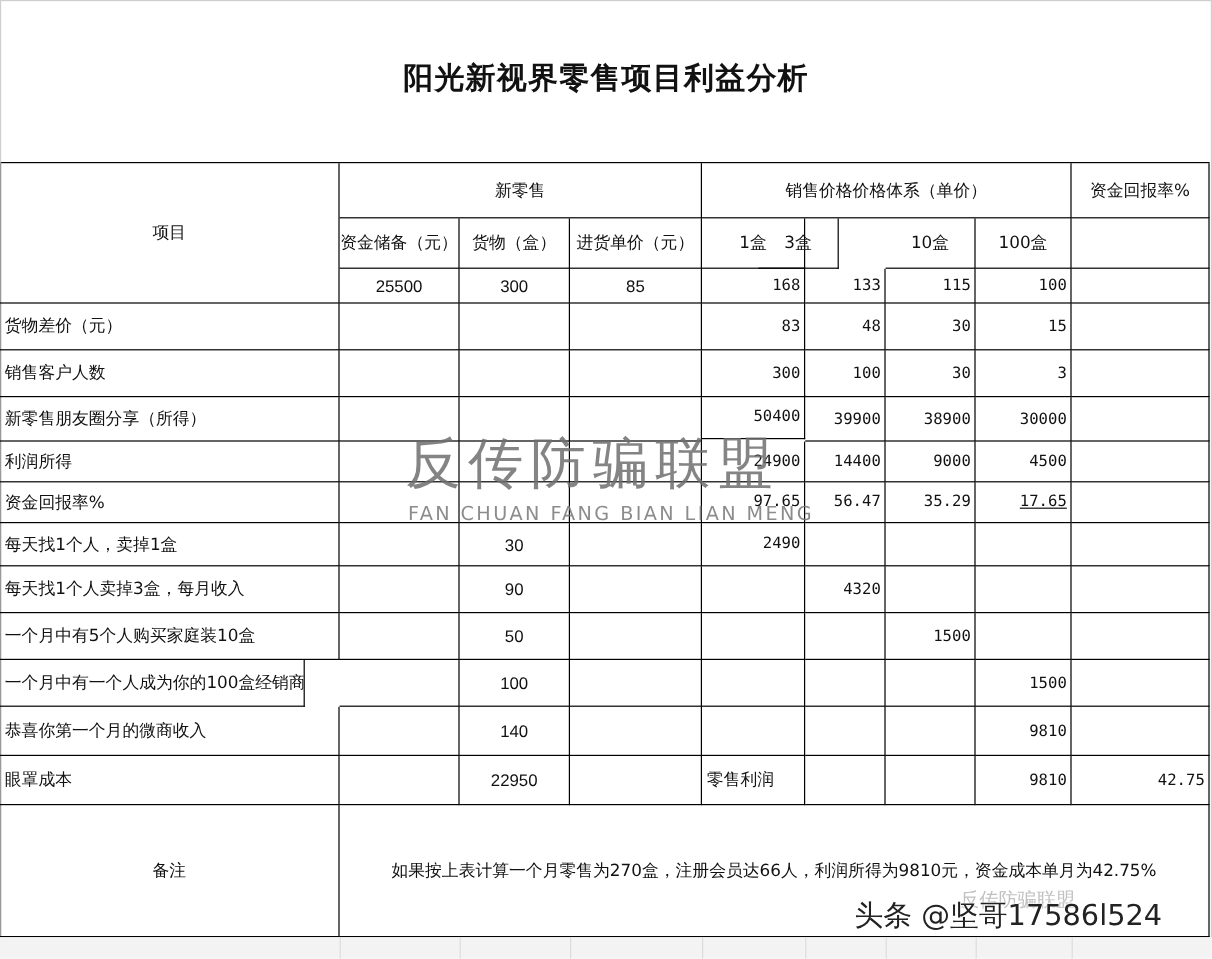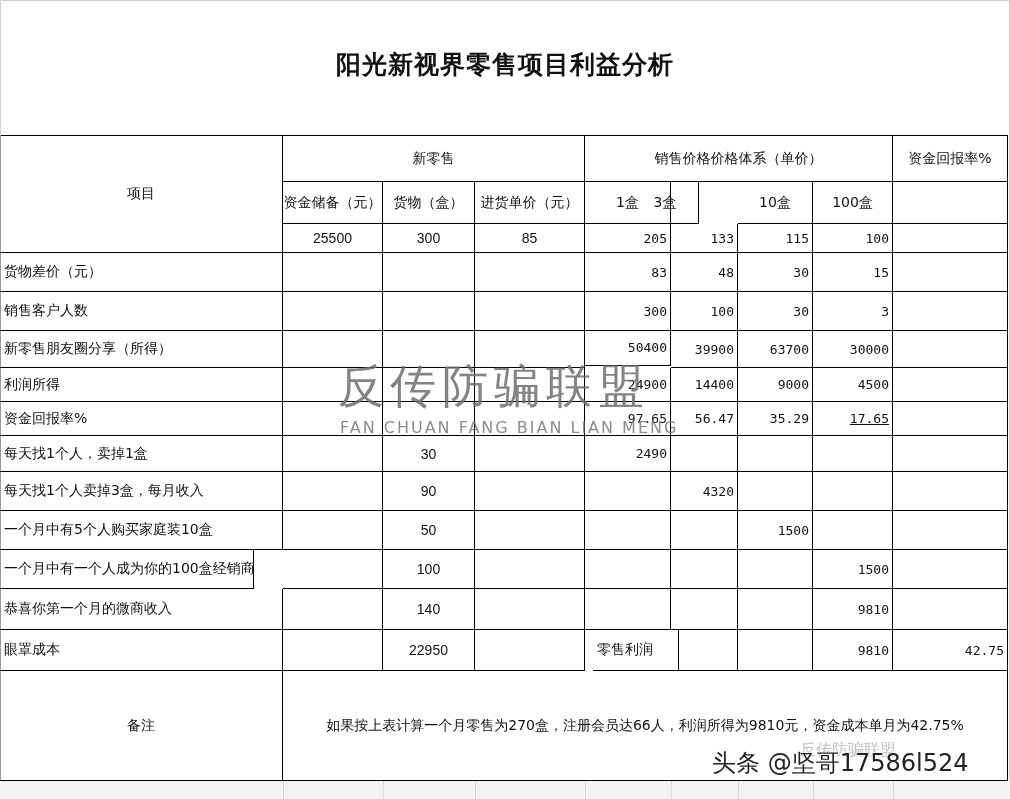--- a/index.html
+++ b/index.html
@@ -74,21 +74,21 @@
 <div class="cell c" style="left:475px;top:182px;width:110px;height:42px;text-align:center;">进货单价（元）</div>
 <div class="cell c" style="left:585px;top:182px;width:86px;height:42px;">1盒</div>
 <div class="cell c" style="left:632px;top:182px;width:67px;height:42px;text-align:right;">3盒</div>
 <div class="cell c" style="left:738px;top:182px;width:75px;height:42px;">10盒</div>
 <div class="cell c" style="left:813px;top:182px;width:80px;height:42px;">100盒</div>
 <div class="cell c" style="left:893px;top:182px;width:115px;height:42px;"></div>
 
 <div class="cell rn" style="left:283px;top:224px;width:100px;height:29px;">25500</div>
 <div class="cell rn" style="left:383px;top:224px;width:92px;height:29px;">300</div>
 <div class="cell rn" style="left:475px;top:224px;width:110px;height:29px;">85</div>
-<div class="cell r" style="left:585px;top:224px;width:86px;height:29px;">205</div>
+<div class="cell r" style="left:585px;top:224px;width:86px;height:29px;">168</div>
 <div class="cell r" style="left:671px;top:224px;width:67px;height:29px;">133</div>
 <div class="cell r" style="left:738px;top:224px;width:75px;height:29px;">115</div>
 <div class="cell r" style="left:813px;top:224px;width:80px;height:29px;">100</div>
 <div class="cell" style="left:893px;top:224px;width:115px;height:29px;"></div>
 
 <div id="rows">
     <div class="cell l" style="left: 0px; top: 253px; width: 283px; height: 39px;">货物差价（元）</div>
     <div class="cell rn" style="left: 283px; top: 253px; width: 100px; height: 39px;"></div>
     <div class="cell rn" style="left: 383px; top: 253px; width: 92px; height: 39px;"></div>
     <div class="cell rn" style="left: 475px; top: 253px; width: 110px; height: 39px;"></div>
@@ -105,21 +105,21 @@
     <div class="cell r" style="left: 671px; top: 292px; width: 67px; height: 39px;">100</div>
     <div class="cell r" style="left: 738px; top: 292px; width: 75px; height: 39px;">30</div>
     <div class="cell r" style="left: 813px; top: 292px; width: 80px; height: 39px;">3</div>
     <div class="cell r" style="left: 893px; top: 292px; width: 115px; height: 39px;"></div>
     <div class="cell l" style="left: 0px; top: 331px; width: 283px; height: 37px;">新零售朋友圈分享（所得）</div>
     <div class="cell rn" style="left: 283px; top: 331px; width: 100px; height: 37px;"></div>
     <div class="cell rn" style="left: 383px; top: 331px; width: 92px; height: 37px;"></div>
     <div class="cell rn" style="left: 475px; top: 331px; width: 110px; height: 37px;"></div>
     <div class="cell r" style="left: 585px; top: 329px; width: 86px; height: 37px;">50400</div>
     <div class="cell r" style="left: 671px; top: 331px; width: 67px; height: 37px;">39900</div>
-    <div class="cell r" style="left: 738px; top: 331px; width: 75px; height: 37px;">63700</div>
+    <div class="cell r" style="left: 738px; top: 331px; width: 75px; height: 37px;">38900</div>
     <div class="cell r" style="left: 813px; top: 331px; width: 80px; height: 37px;">30000</div>
     <div class="cell r" style="left: 893px; top: 331px; width: 115px; height: 37px;"></div>
     <div class="cell l" style="left: 0px; top: 368px; width: 283px; height: 34px;">利润所得</div>
     <div class="cell rn" style="left: 283px; top: 368px; width: 100px; height: 34px;"></div>
     <div class="cell rn" style="left: 383px; top: 368px; width: 92px; height: 34px;"></div>
     <div class="cell rn" style="left: 475px; top: 368px; width: 110px; height: 34px;"></div>
     <div class="cell r" style="left: 585px; top: 368px; width: 86px; height: 34px;">24900</div>
     <div class="cell r" style="left: 671px; top: 368px; width: 67px; height: 34px;">14400</div>
     <div class="cell r" style="left: 738px; top: 368px; width: 75px; height: 34px;">9000</div>
     <div class="cell r" style="left: 813px; top: 368px; width: 80px; height: 34px;">4500</div>
@@ -175,21 +175,21 @@
     <div class="cell rn" style="left: 475px; top: 589px; width: 110px; height: 41px;"></div>
     <div class="cell r" style="left: 585px; top: 589px; width: 86px; height: 41px;"></div>
     <div class="cell r" style="left: 671px; top: 589px; width: 67px; height: 41px;"></div>
     <div class="cell r" style="left: 738px; top: 589px; width: 75px; height: 41px;"></div>
     <div class="cell r" style="left: 813px; top: 589px; width: 80px; height: 41px;">9810</div>
     <div class="cell r" style="left: 893px; top: 589px; width: 115px; height: 41px;"></div>
     <div class="cell l" style="left: 0px; top: 630px; width: 283px; height: 41px;">眼罩成本</div>
     <div class="cell rn" style="left: 283px; top: 630px; width: 100px; height: 41px;"></div>
     <div class="cell rn" style="left: 383px; top: 630px; width: 92px; height: 41px;">22950</div>
     <div class="cell rn" style="left: 475px; top: 630px; width: 110px; height: 41px;"></div>
-    <div class="cell l" style="left: 585px; top: 630px; width: 86px; height: 41px; margin-left: 8px;">零售利润</div>
+    <div class="cell l" style="left: 585px; top: 630px; width: 86px; height: 41px;">零售利润</div>
     <div class="cell r" style="left: 671px; top: 630px; width: 67px; height: 41px;"></div>
     <div class="cell r" style="left: 738px; top: 630px; width: 75px; height: 41px;"></div>
     <div class="cell r" style="left: 813px; top: 630px; width: 80px; height: 41px;">9810</div>
     <div class="cell r" style="left: 893px; top: 630px; width: 115px; height: 41px;">42.75</div>
   </div>
 
 <div class="cell c" style="left:0;top:671px;width:283px;height:110px;">备注</div>
 <div class="cell c note-text" style="left:283px;top:671px;width:725px;height:110px;">如果按上表计算一个月零售为270盒，注册会员达66人，利润所得为9810元，资金成本单月为42.75%</div>
 
 <div class="watermark">反传防骗联盟</div>

